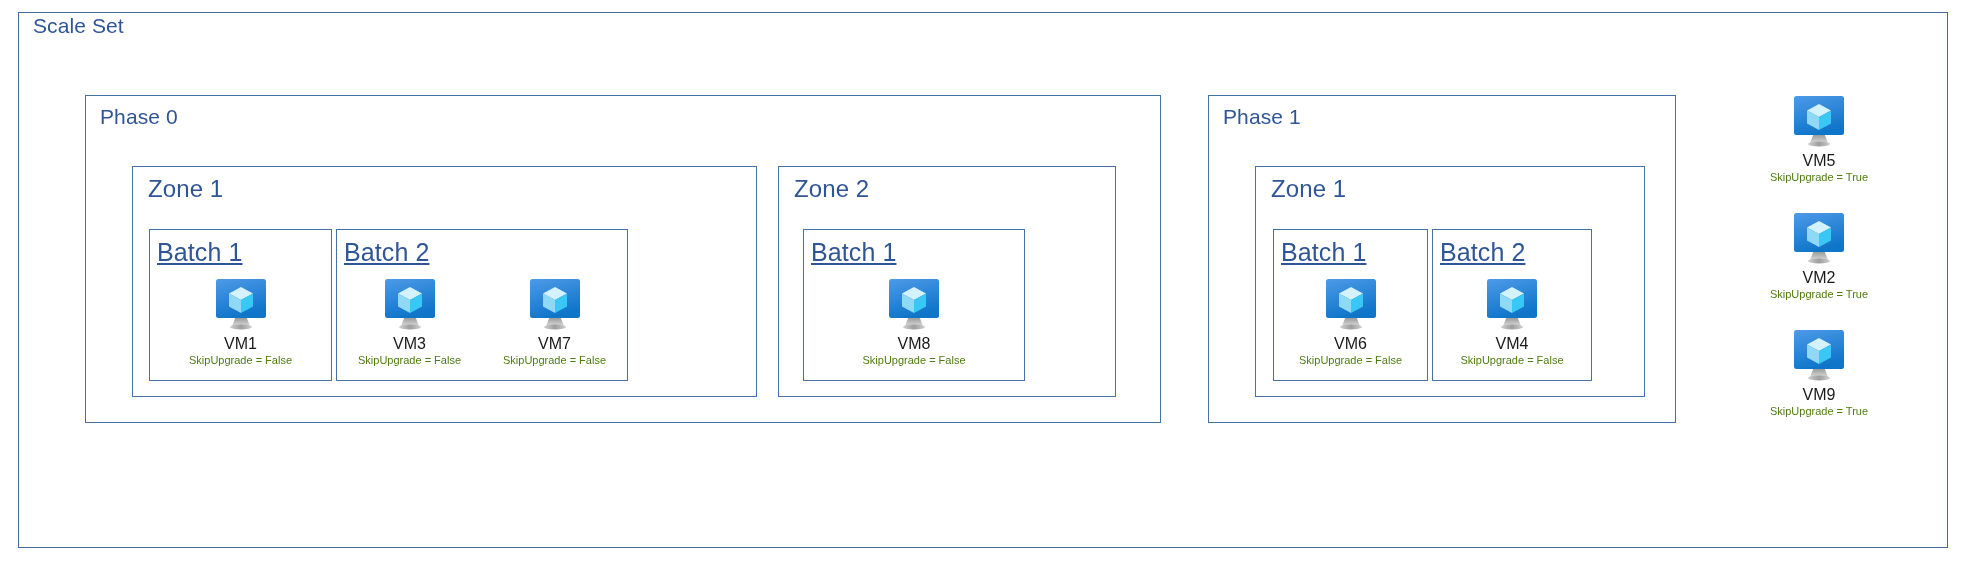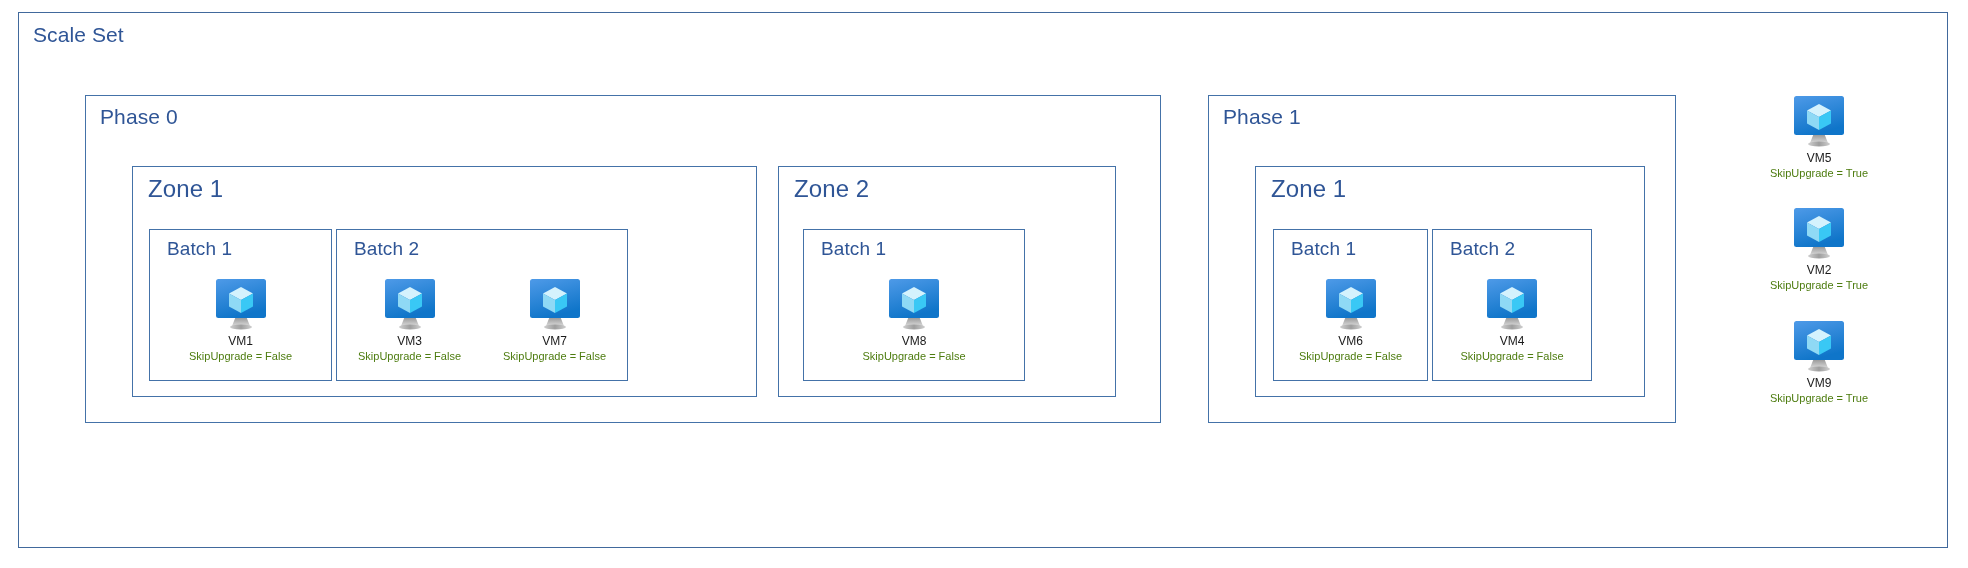--- a/index.html
+++ b/index.html
@@ -34,37 +34,37 @@
   
   #scale-set {
     left: 18px;
     top: 12px;
     width: 1930px;
     height: 536px;
     border-color: #41699c;
   }
   #scale-set > .frame-title {
     left: 14px;
-    top: 10px;
+    top: 1px;
     font-size: 21px;
   }
 
   
   .phase > .frame-title { font-size: 21px; top: 9px; }
   #phase-0 { left: 66px;  top: 82px; width: 1076px; height: 328px; }
   #phase-1 { left: 1189px; top: 82px; width: 468px;  height: 328px; padding-left: 33px; }
 
   
   .zone > .frame-title { font-size: 24px; top: 8px; left: 15px; }
   #phase0-zone1 { left: 46px;  top: 70px; width: 625px; height: 231px; }
   #phase0-zone2 { left: 692px; top: 70px; width: 338px; height: 231px; }
   #phase1-zone1 { left: 46px;  top: 70px; width: 390px; height: 231px; }
 
   
-  .batch > .frame-title { font-size: 19px; top: 8px; left: 17px; }
+  .batch > .frame-title { font-size: 25px; top: 8px; left: 7px; text-decoration: underline; }
   .batch {
     display: flex;
     flex-direction: row;
     align-items: flex-start;
     justify-content: space-around;
     padding-top: 46px;
     box-sizing: border-box;
   }
   #p0z1-batch1 { left: 16px;  top: 62px; width: 183px; height: 152px; }
   #p0z1-batch2 { left: 203px; top: 62px; width: 292px; height: 152px; }
@@ -80,21 +80,21 @@
     width: 150px;
   }
   .vm-icon {
     width: 62px;
     height: 58px;
     position: relative;
     display: block;
   }
   .vm-name {
     margin-top: 1px;
-    font-size: 12px;
+    font-size: 16px;
     color: #1a1a1a;
     line-height: 1.15;
     white-space: nowrap;
   }
   .vm-flag {
     margin-top: 1px;
     font-size: 11px;
     color: #4d7c0f;
     line-height: 1.15;
     white-space: nowrap;

